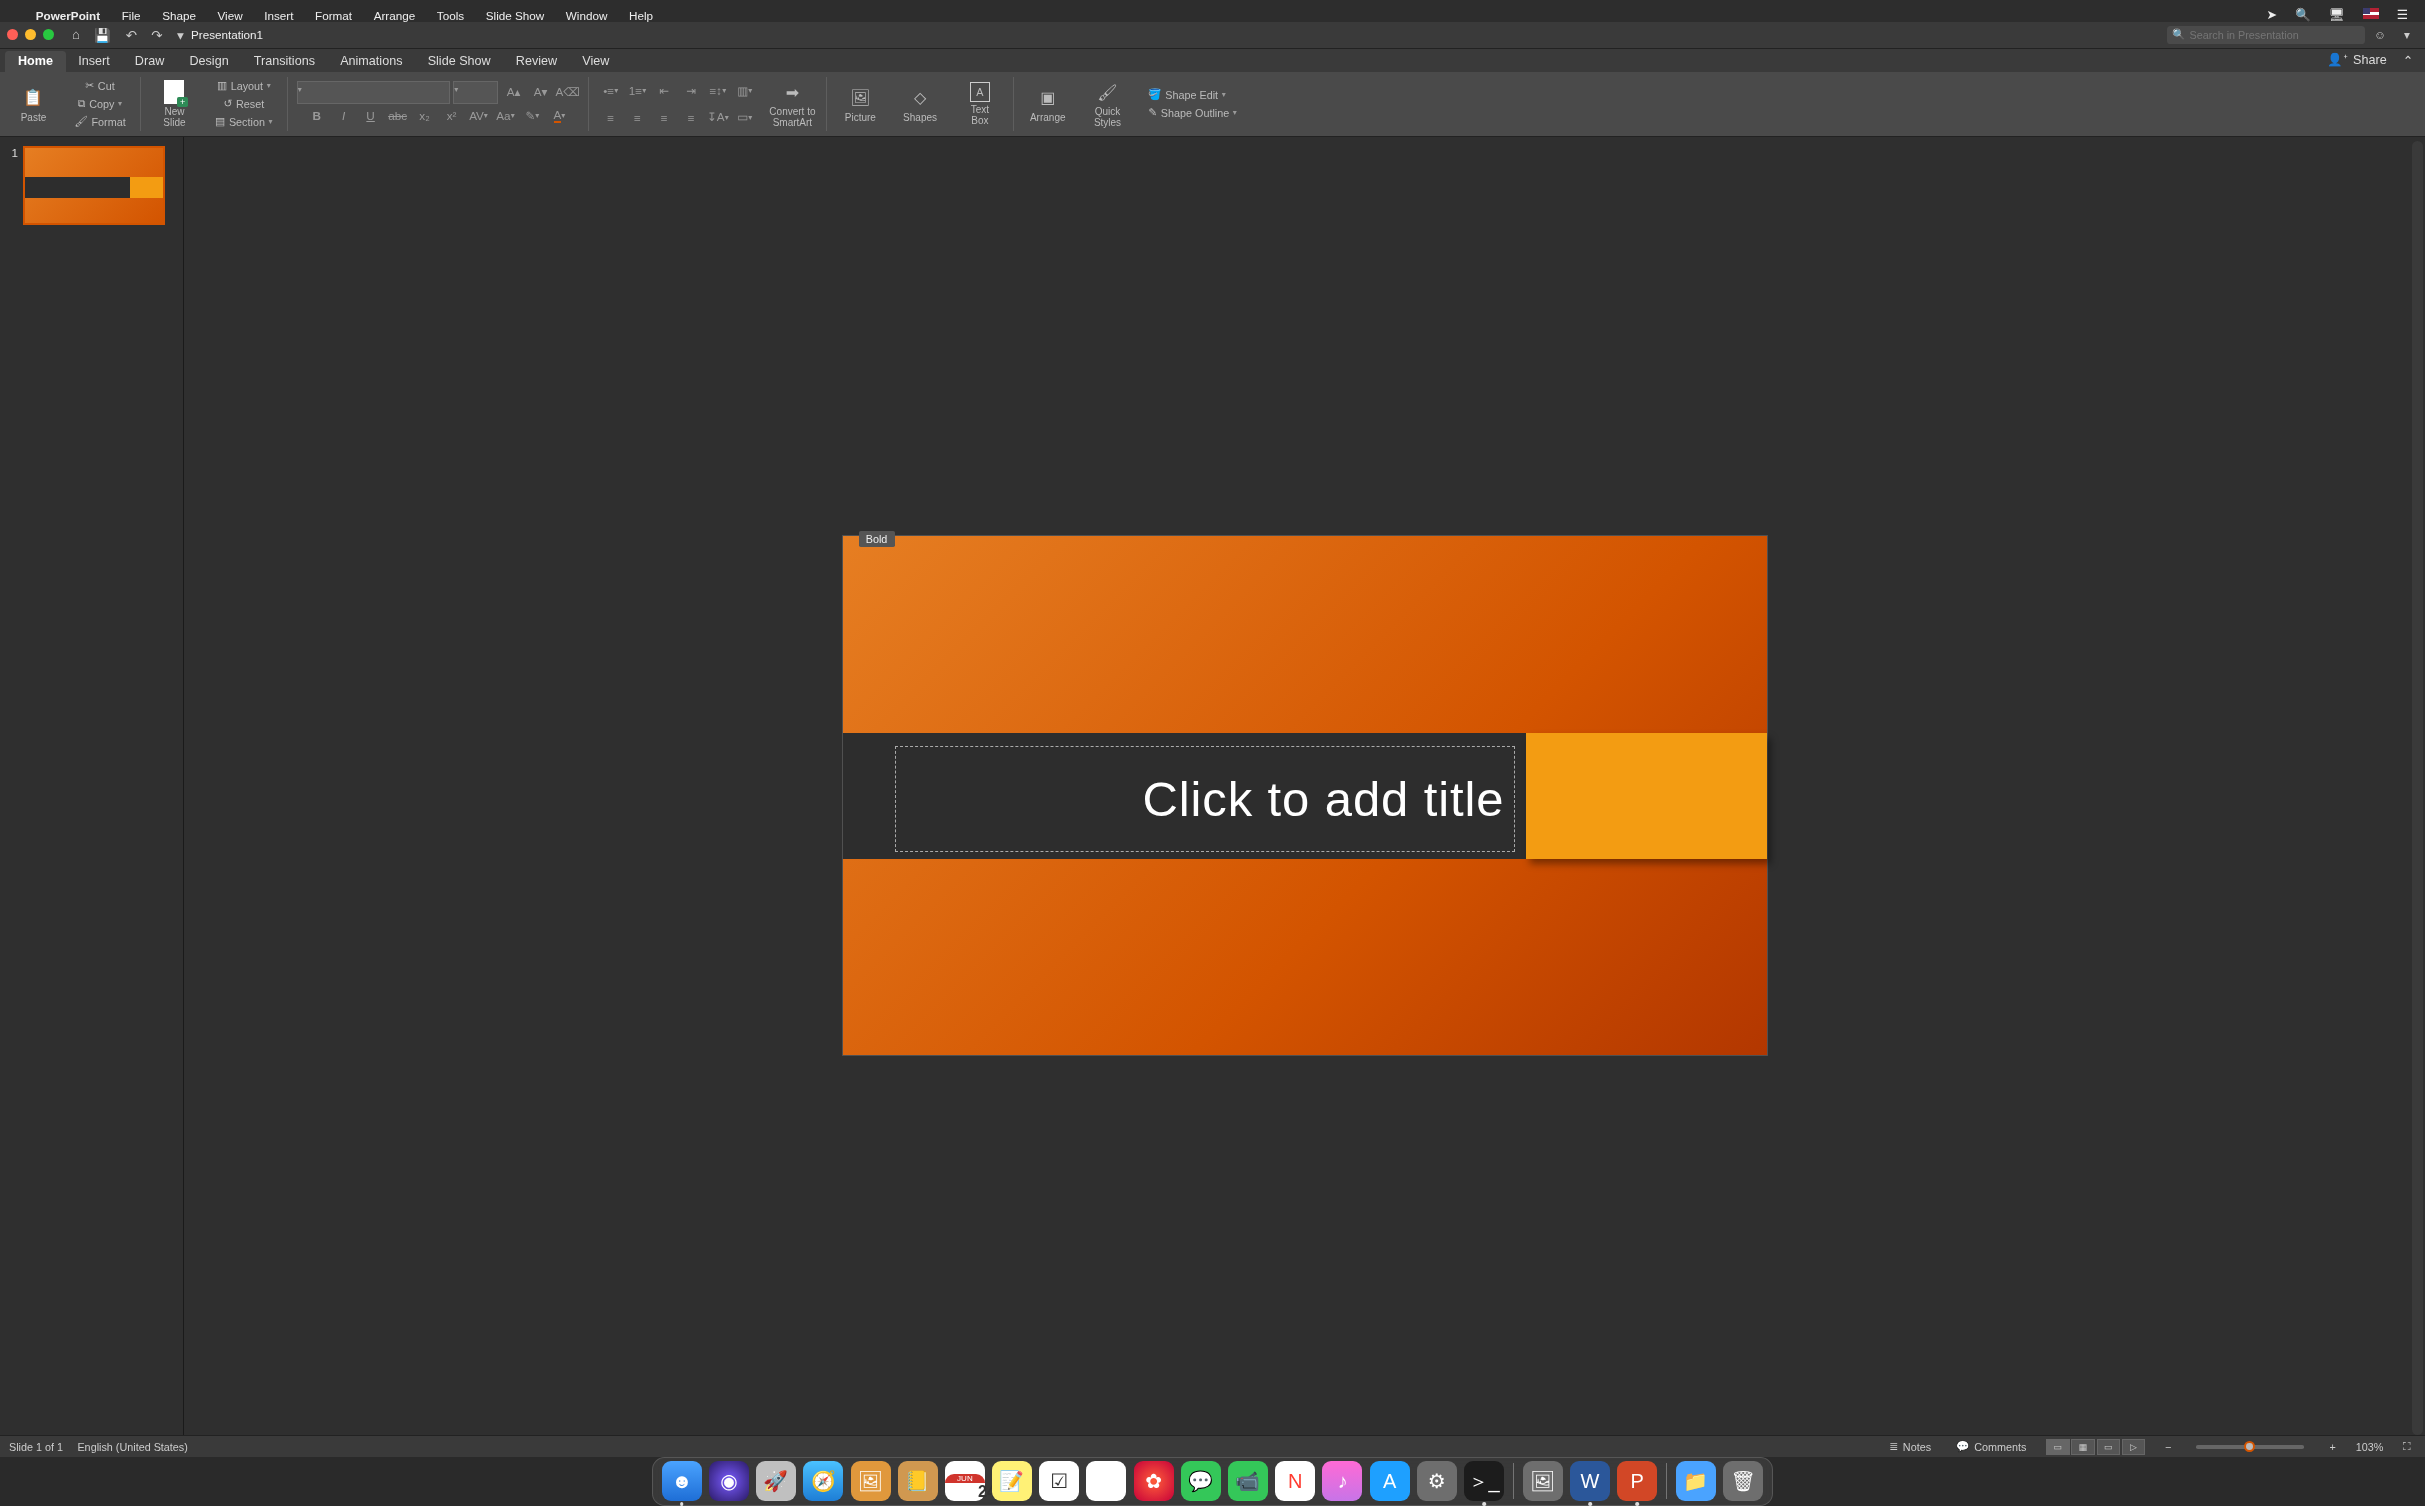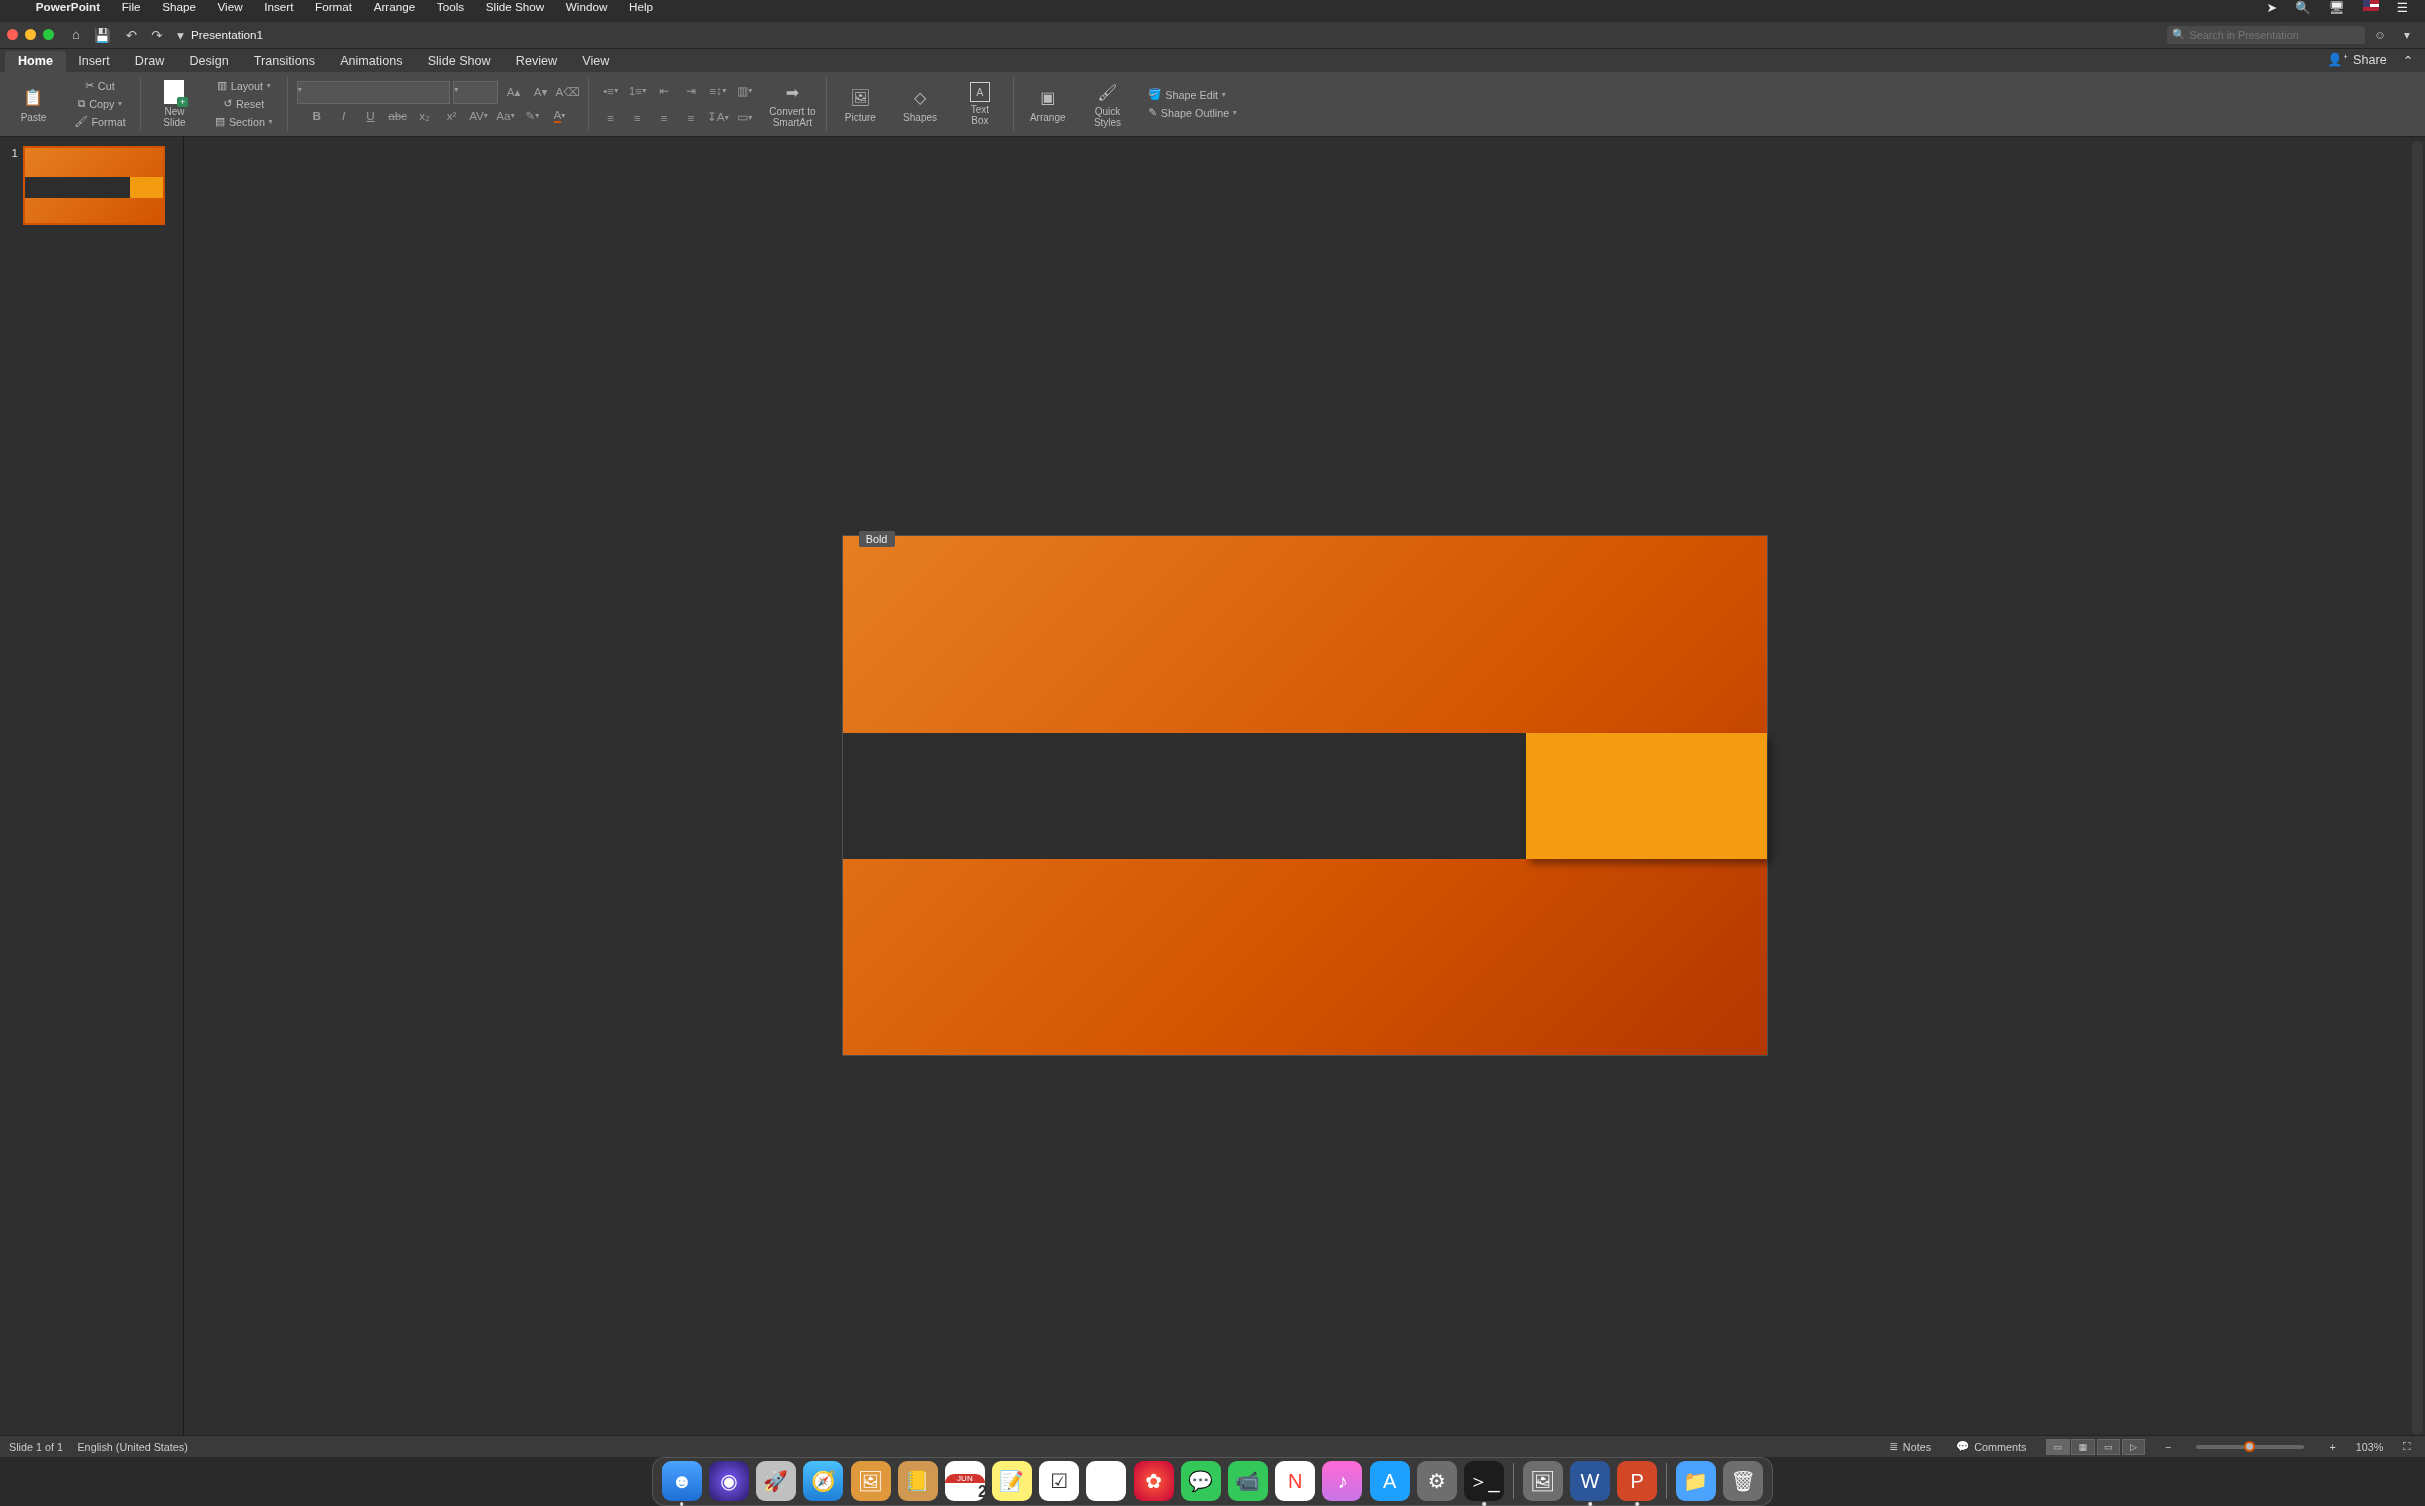--- a/index.html
+++ b/index.html
@@ -1,17 +1,17 @@
 <!DOCTYPE html>
 <html style="font-size:14.4px"><head>
 <meta charset="utf-8">
 <style>
 * { margin: 0; padding: 0; box-sizing: border-box; font-family: -apple-system, "Segoe UI", sans-serif; user-select: none; }
 html, body { width: 2426px; height: 1507px; background: #2a2a2a; overflow: hidden; color: #ddd; }
-.menubar { height: 21.6px; background: #2d2d2d; display: flex; align-items: flex-start; padding: 0 9px; font-size: 11.7px; color: #eee; }
+.menubar { height: 21.6px; background: #2d2d2d; display: flex; align-items: flex-end; padding: 0 9px; font-size: 11.7px; color: #eee; }
 .menubar .apple { width: 16px; text-align: center; }
 .menubar .title { font-weight: 700; padding: 0 10.8px; }
 .menubar .mi { padding: 0 10.8px; }
 .menubar .spacer { flex: 1; }
 .menubar .ricon { padding: 0 9px; font-size: 12.6px; }
 .menubar .flag { width:16px; height:10.8px; background: linear-gradient(#b22234, #b22234 33%, #fff 33%, #fff 66%, #b22234 66%); position: relative; display:inline-block; }
 .menubar .flag::before { content:""; position:absolute; left:0;top:0;width:7.2px;height:6.3px;background:#3c3b6e; }
 
 .titlebar { height: 27px; background: #3a3a3a; display: flex; align-items: center; padding: 0 7.2px; border-bottom: 0.9px solid #222; font-size: 11.7px; }
 .traffic { display:flex; gap:7.2px; padding-right:10.8px; }
@@ -303,20 +303,23 @@
       </div>
     </div>
   </div>
 
   <div class="canvas-wrap">
     <div class="slide-frame">
       <div class="tooltip">Bold</div>
       <div class="slide">
         <div class="darkband"></div>
         <div class="accentchip"></div>
+        <div class="title-ph">
+          <span>Click to add title</span>
+        </div>
       </div>
     </div>
     <div class="canvas-scroll-v"></div>
   </div>
 </div>
 
 <div class="statusbar">
   <span>Slide 1 of 1</span>
   <span>English (United States)</span>
   <span class="spacer"></span>

